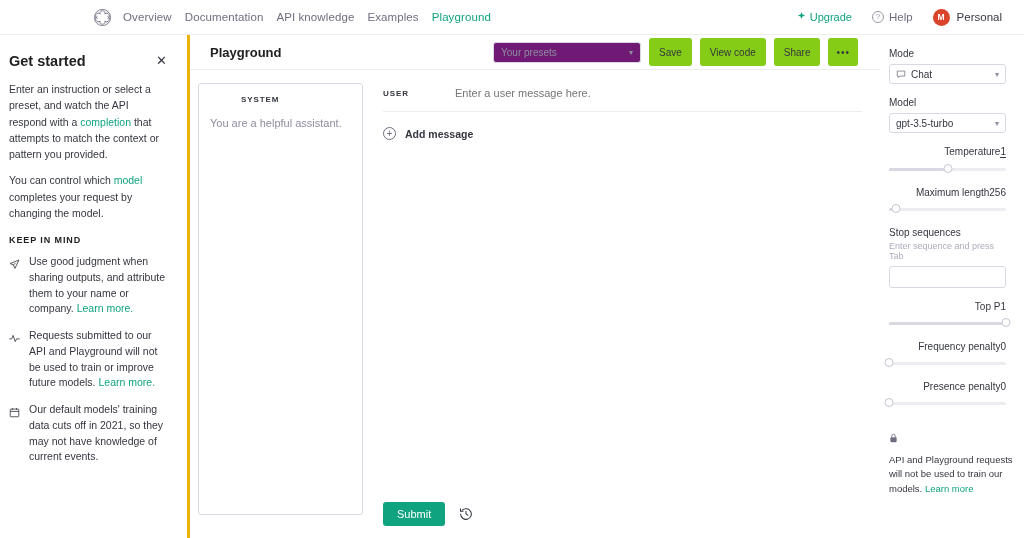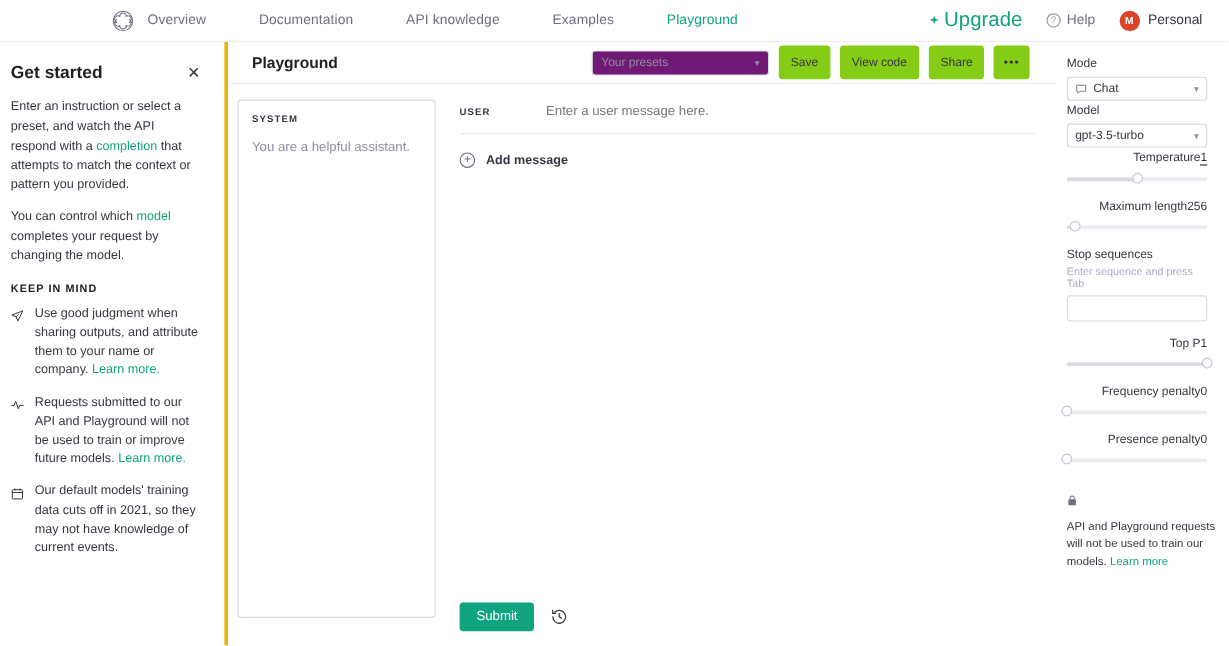--- a/index.html
+++ b/index.html
@@ -20,33 +20,33 @@
     align-items: center;
     padding: 0 22px 0 92px;
     background: #fff;
     position: relative;
   }
   .logo-mark {
     position: absolute;
     left: 93px; top: 8px;
     width: 19px; height: 19px;
   }
-  .nav-links { display: flex; align-items: center; gap: 44px; margin-left: 31px; }
+  .nav-links { display: flex; align-items: center; gap: 13px; margin-left: 31px; }
   .nav-link {
     font-size: 11.5px;
     color: #6e6e80;
     text-decoration: none;
     letter-spacing: 0.1px;
     cursor: pointer;
   }
   .nav-link.active { color: #10a37f; }
   .nav-right { margin-left: auto; display: flex; align-items: center; gap: 20px; }
   .nav-upgrade {
     display: flex; align-items: center; gap: 4px;
-    font-size: 17px; color: #10a37f; cursor: pointer;
+    font-size: 11px; color: #10a37f; cursor: pointer;
   }
   .nav-help {
     display: flex; align-items: center; gap: 5px;
     font-size: 11.5px; color: #6e6e80; cursor: pointer;
   }
   .nav-account {
     display: flex; align-items: center; gap: 7px;
     font-size: 11.5px; color: #353740; cursor: pointer;
   }
   .avatar {
@@ -152,21 +152,21 @@
   
   .syscol { padding: 0 0 0 8px; }
   .sysbox {
     width: 165px; height: 432px;
     border: 1px solid #d9d9e3; border-radius: 3px;
     padding: 11px 11px;
     background: #fff;
   }
   .sys-label {
     font-size: 8px; font-weight: bold; letter-spacing: 0.9px;
-    color: #353740; margin-bottom: 12px;
+    color: #353740; margin-bottom: 12px; margin-left: 31px;
   }
   .sys-text {
     font-size: 11px; color: #8e8ea0; line-height: 1.4;
   }
 
   
   .msgcol {
     flex: 1 1 auto;
     display: flex; flex-direction: column;
     padding: 0 18px 0 20px;
@@ -227,21 +227,21 @@
     font-size: 10px; color: #353740; margin-bottom: 5px;
   }
   .sel {
     width: 117px; height: 20px;
     border: 1px solid #d9d9e3; border-radius: 3px;
     background: #fff;
     display: flex; align-items: center;
     padding: 0 6px;
     font-size: 10px; color: #353740;
     cursor: pointer;
-    margin-bottom: 3px;
+    margin-bottom: 13px;
   }
   .sel .chev { margin-left: auto; color: #8e8ea0; font-size: 8px; }
   .sel .mode-ico { margin-right: 5px; display: flex; color: #6e6e80; }
 
   .slider-head {
     display: flex; align-items: baseline; justify-content: flex-end;
     width: 117px;
     font-size: 10px; color: #353740;
     margin-bottom: 4px;
   }

